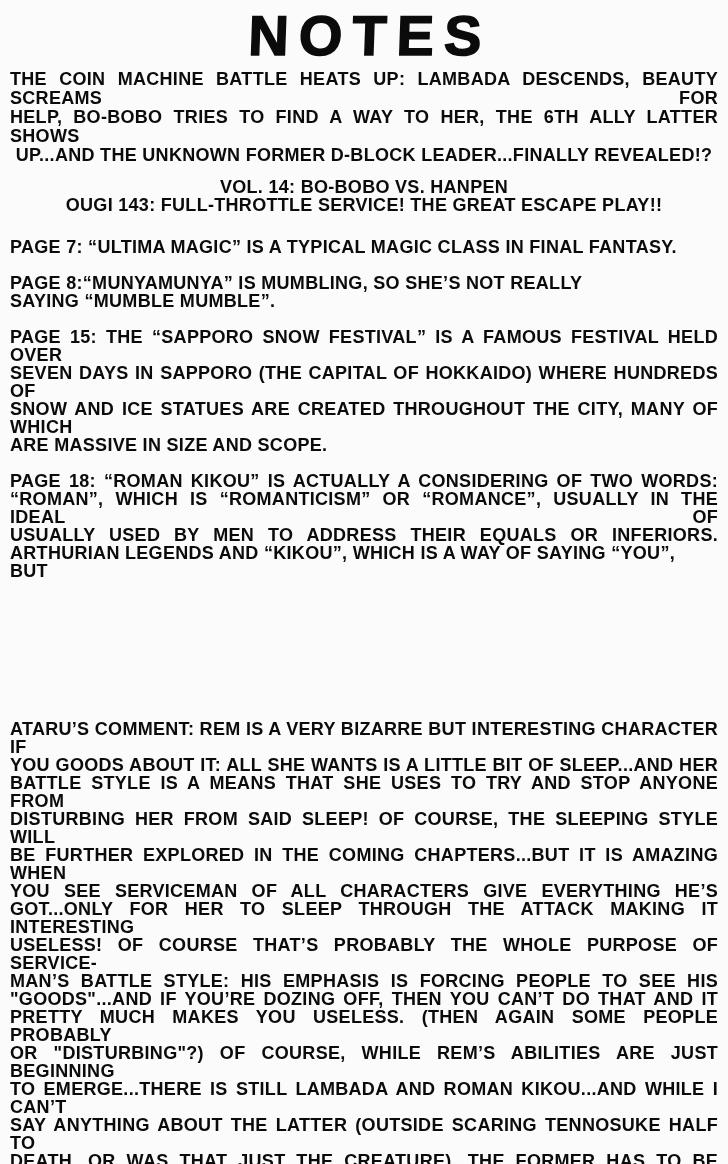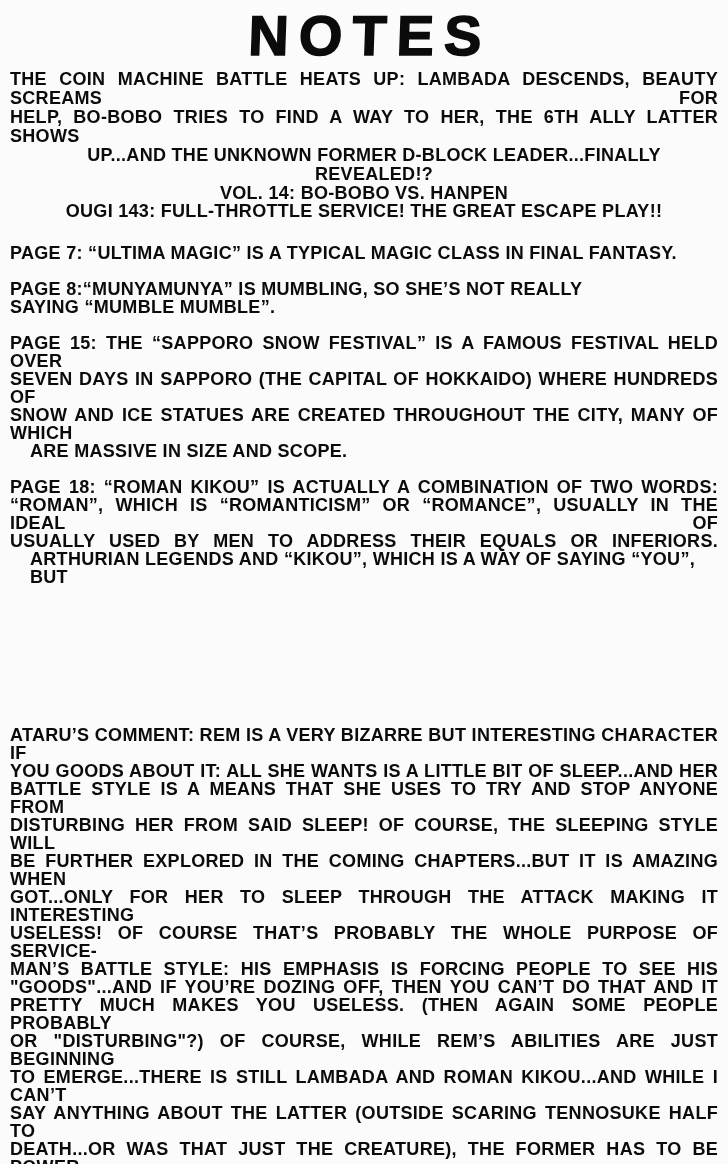--- a/index.html
+++ b/index.html
@@ -30,35 +30,34 @@
     text-indent: 12px;
     -webkit-text-stroke: 1.5px #0b0b0b;
     transform: skewX(-2deg);
   }
   .para {
     font-size: 18px;
     line-height: 18px;
     letter-spacing: 0.3px;
   }
   .intro { margin-top: 4px; line-height: 19px; }
-  .volume { }
+  .volume { margin-top: 13px; }
   .note-7  { margin-top: 24px; }
   .note-8, .note-10, .note-15, .note-18 { margin-top: 18px; }
   .comment { margin-top: 140px; }
 
   .line { text-align: left; }
   .center .line { text-align: center; }
   .justify .line {
     text-align: justify;
     text-align-last: justify;
   }
   .justify .line:last-child {
     text-align: left;
     text-align-last: left;
-    margin-left: 20px;
   }
   .intro.justify .line:last-child {
     text-align: center;
     text-align-last: center;
   }
 </style>
 </head>
 <body>
 
 <div class="page">
@@ -86,32 +85,33 @@
 
 
   <div class="para note-15 justify">
       <div class="line">PAGE 15: THE “SAPPORO SNOW FESTIVAL” IS A FAMOUS FESTIVAL HELD OVER</div>
       <div class="line">SEVEN DAYS IN SAPPORO (THE CAPITAL OF HOKKAIDO) WHERE HUNDREDS OF</div>
       <div class="line">SNOW AND ICE STATUES ARE CREATED THROUGHOUT THE CITY, MANY OF WHICH</div>
       <div class="line">ARE MASSIVE IN SIZE AND SCOPE.</div>
     </div>
 
   <div class="para note-18 justify">
-      <div class="line">PAGE 18: “ROMAN KIKOU” IS ACTUALLY A COMBINATION OF TWO WORDS:</div>
+      <div class="line">PAGE 18: “ROMAN KIKOU” IS ACTUALLY A CONSIDERING OF TWO WORDS:</div>
       <div class="line">“ROMAN”, WHICH IS “ROMANTICISM” OR “ROMANCE”, USUALLY IN THE IDEAL OF</div>
       <div class="line">USUALLY USED BY MEN TO ADDRESS THEIR EQUALS OR INFERIORS.</div>
       <div class="line">ARTHURIAN LEGENDS AND “KIKOU”, WHICH IS A WAY OF SAYING “YOU”, BUT</div>
     </div>
 
   <div class="para comment justify">
       <div class="line">ATARU’S COMMENT: REM IS A VERY BIZARRE BUT INTERESTING CHARACTER IF</div>
       <div class="line">YOU GOODS ABOUT IT: ALL SHE WANTS IS A LITTLE BIT OF SLEEP...AND HER</div>
       <div class="line">BATTLE STYLE IS A MEANS THAT SHE USES TO TRY AND STOP ANYONE FROM</div>
       <div class="line">DISTURBING HER FROM SAID SLEEP! OF COURSE, THE SLEEPING STYLE WILL</div>
       <div class="line">BE FURTHER EXPLORED IN THE COMING CHAPTERS...BUT IT IS AMAZING WHEN</div>
+      <div class="line">YOU SEE SERVICEMAN OF ALL CHARACTERS GIVE EVERYTHING HE’S</div>
       <div class="line">GOT...ONLY FOR HER TO SLEEP THROUGH THE ATTACK MAKING IT INTERESTING</div>
       <div class="line">USELESS! OF COURSE THAT’S PROBABLY THE WHOLE PURPOSE OF SERVICE-</div>
       <div class="line">MAN’S BATTLE STYLE: HIS EMPHASIS IS FORCING PEOPLE TO SEE HIS</div>
       <div class="line">"GOODS"...AND IF YOU’RE DOZING OFF, THEN YOU CAN’T DO THAT AND IT</div>
       <div class="line">PRETTY MUCH MAKES YOU USELESS. (THEN AGAIN SOME PEOPLE PROBABLY</div>
       <div class="line">OR "DISTURBING"?) OF COURSE, WHILE REM’S ABILITIES ARE JUST BEGINNING</div>
       <div class="line">TO EMERGE...THERE IS STILL LAMBADA AND ROMAN KIKOU...AND WHILE I CAN’T</div>
       <div class="line">SAY ANYTHING ABOUT THE LATTER (OUTSIDE SCARING TENNOSUKE HALF TO</div>
       <div class="line">DEATH...OR WAS THAT JUST THE CREATURE), THE FORMER HAS TO BE POWER-</div>
       <div class="line">FUL CONSIDERING HE IS FORMER B-BLOCK LEADER...AND YOU’LL SEE WHY</div>

